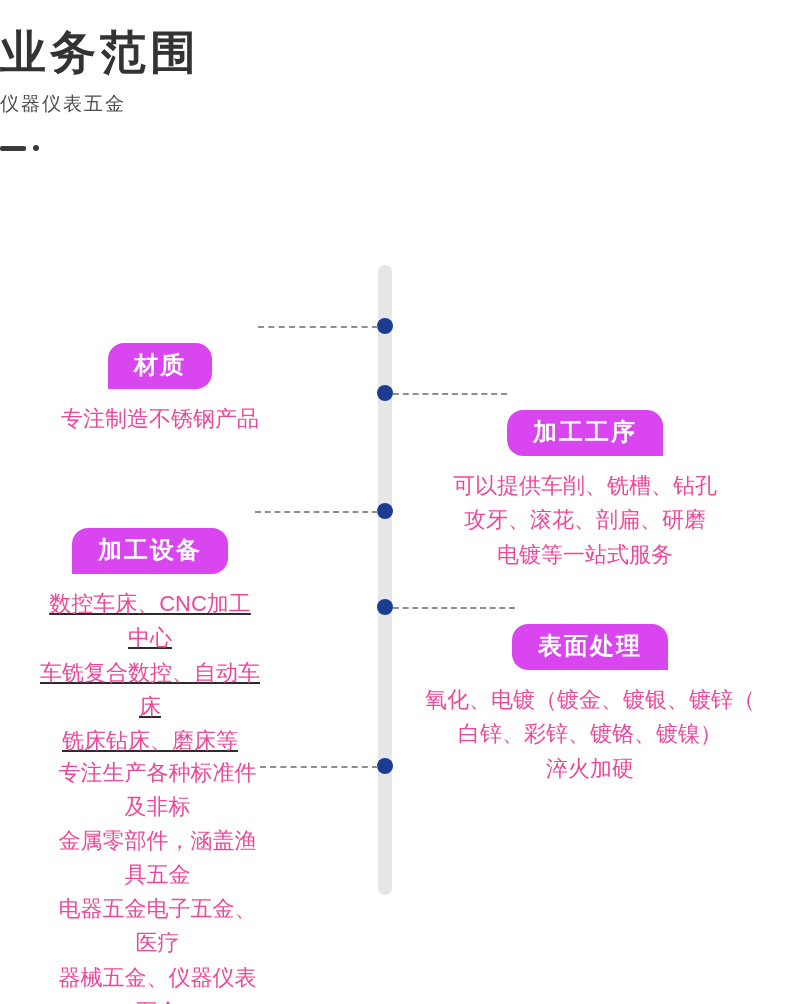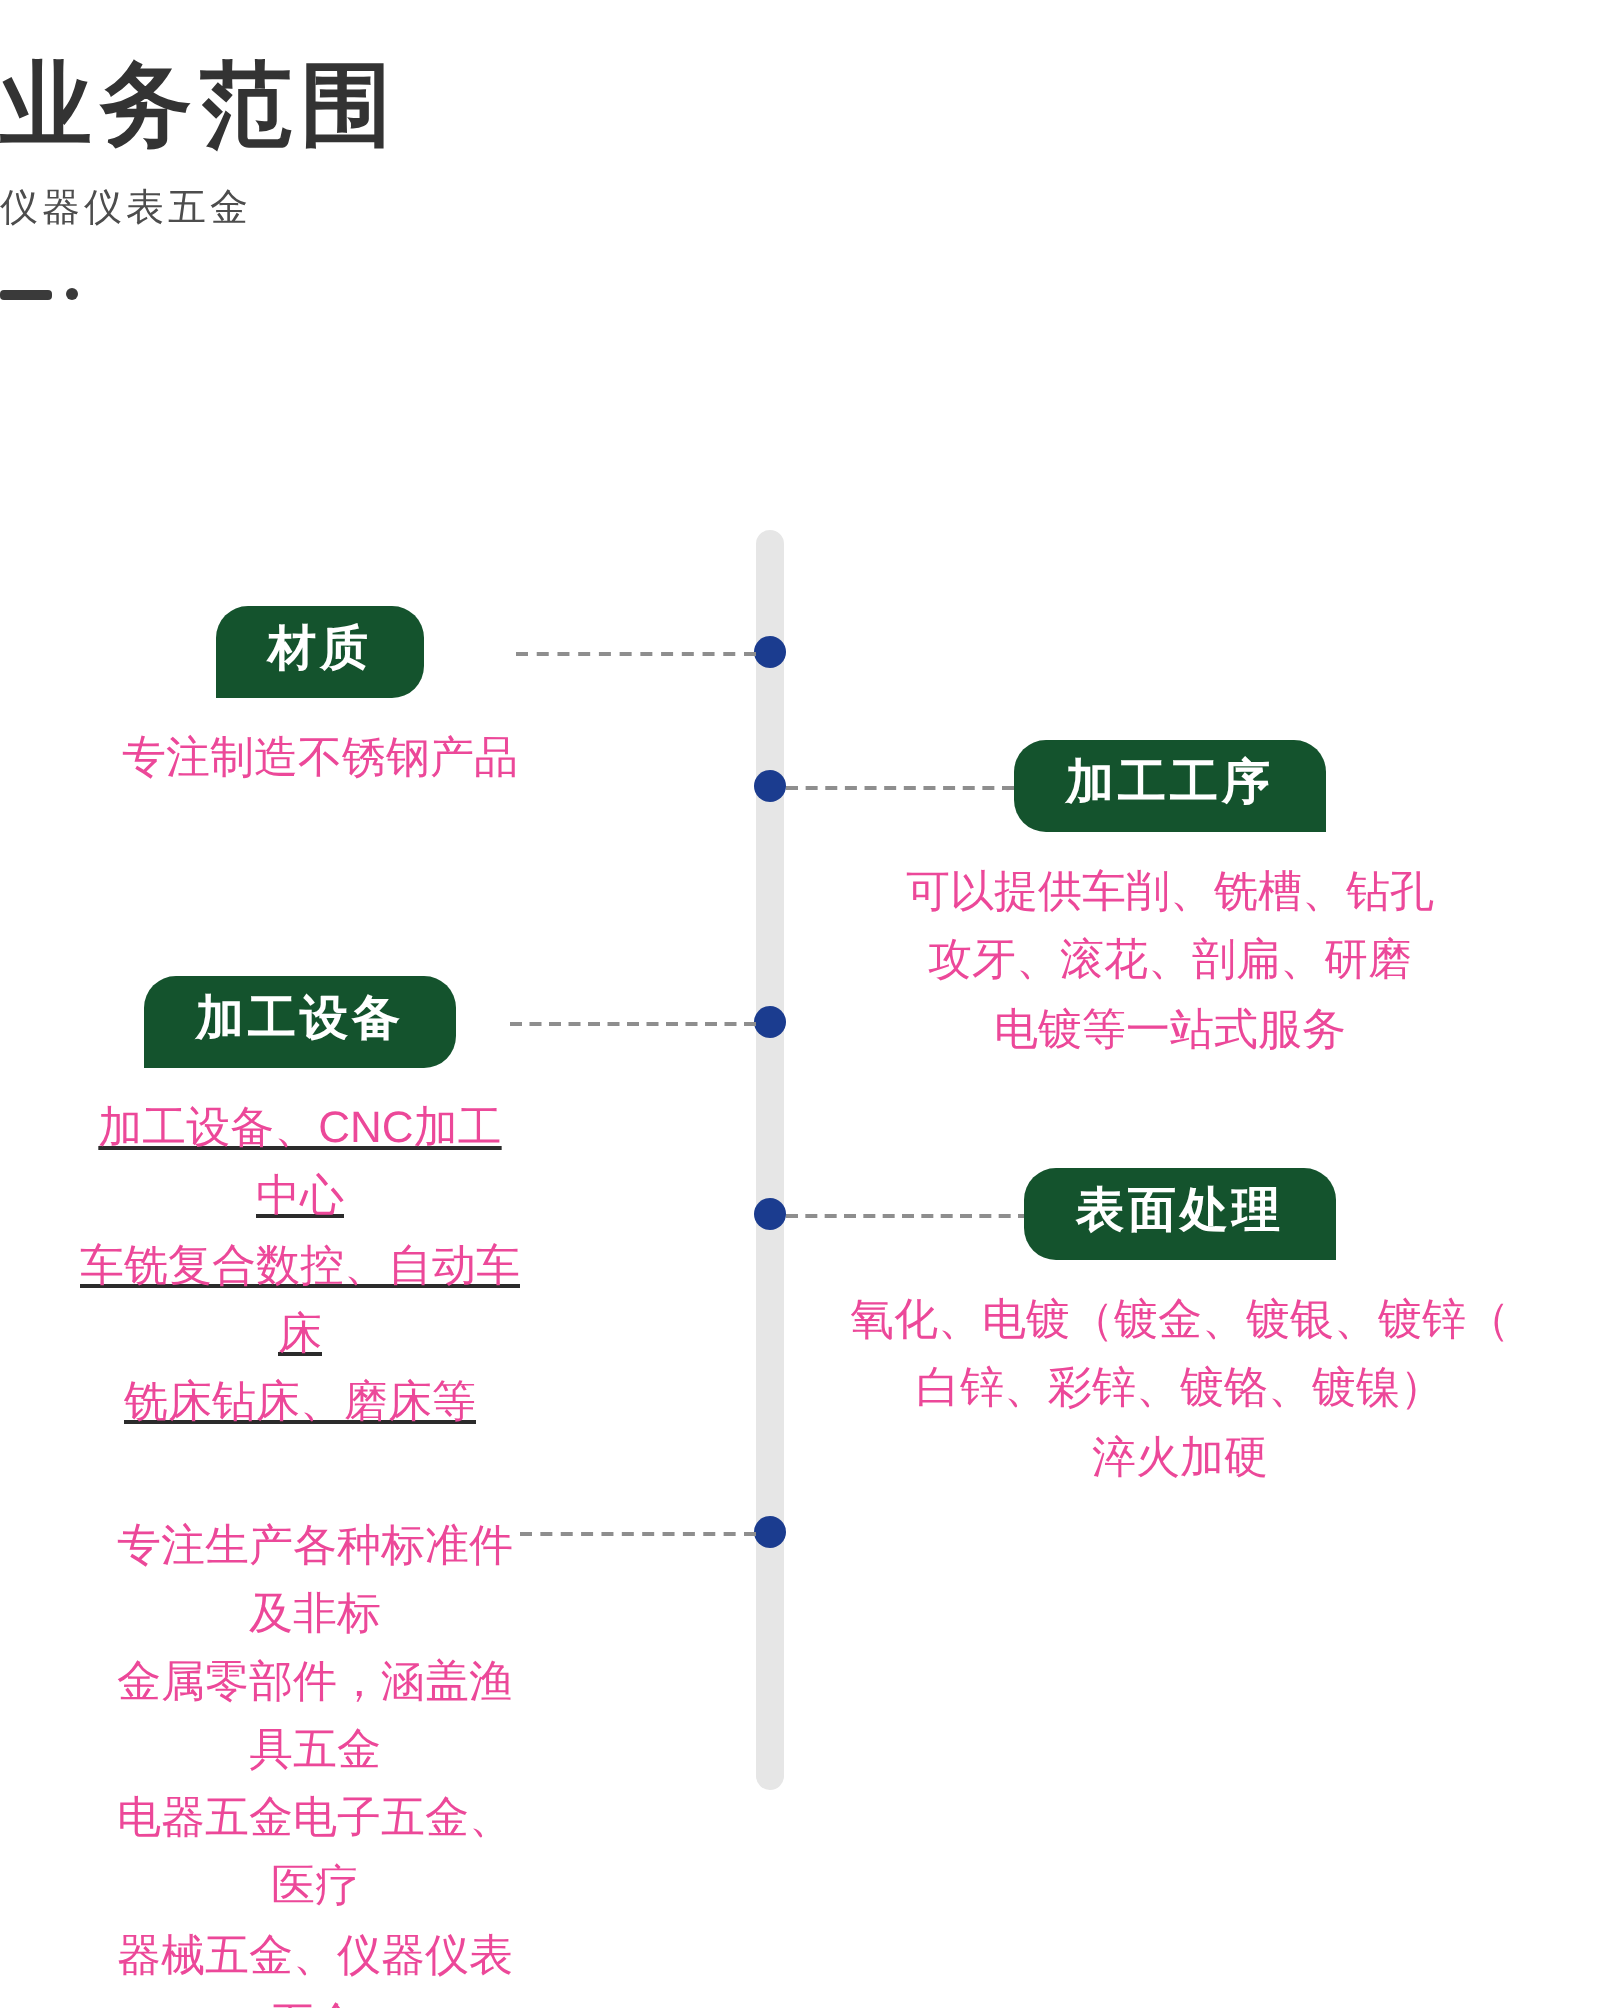--- a/index.html
+++ b/index.html
@@ -91,28 +91,29 @@
     height: 0;
     border-top: 2px dashed #8e8e8e;
   }
 
   
   .block {
     position: absolute;
   }
   .tag {
     display: inline-block;
-    background: #14532d;
+    background: #d946ef;
     color: #ffffff;
     font-size: 24px;
     font-weight: bold;
     letter-spacing: 2px;
     padding: 9px 26px 11px 26px;
     border-radius: 16px 16px 16px 0;
     line-height: 1.1;
+    margin-top: 40px;
   }
   .tag.right-shape {
     border-radius: 16px 16px 0 16px;
   }
   .desc {
     margin-top: 13px;
     font-size: 22px;
     line-height: 1.55;
     color: #ec4899;
     white-space: pre-line;
@@ -153,21 +154,21 @@
 
 <div class="block right-block" style="left:440px; top:370px; width:290px;">
   <div class="tag right-shape">加工工序</div>
   <div class="desc">可以提供车削、铣槽、钻孔
 攻牙、滚花、剖扁、研磨
 电镀等一站式服务</div>
 </div>
 
 <div class="block left-block" style="left:40px; top:488px; width:220px;text-decoration:underline;">
   <div class="tag">加工设备</div>
-  <div class="desc">加工设备、CNC加工中心
+  <div class="desc">数控车床、CNC加工中心
 车铣复合数控、自动车床
 铣床钻床、磨床等</div>
 </div>
 
 <div class="block right-block" style="left:425px; top:584px; width:330px;">
   <div class="tag right-shape">表面处理</div>
   <div class="desc">氧化、电镀（镀金、镀银、镀锌（
 白锌、彩锌、镀铬、镀镍）
 淬火加硬</div>
 </div>

